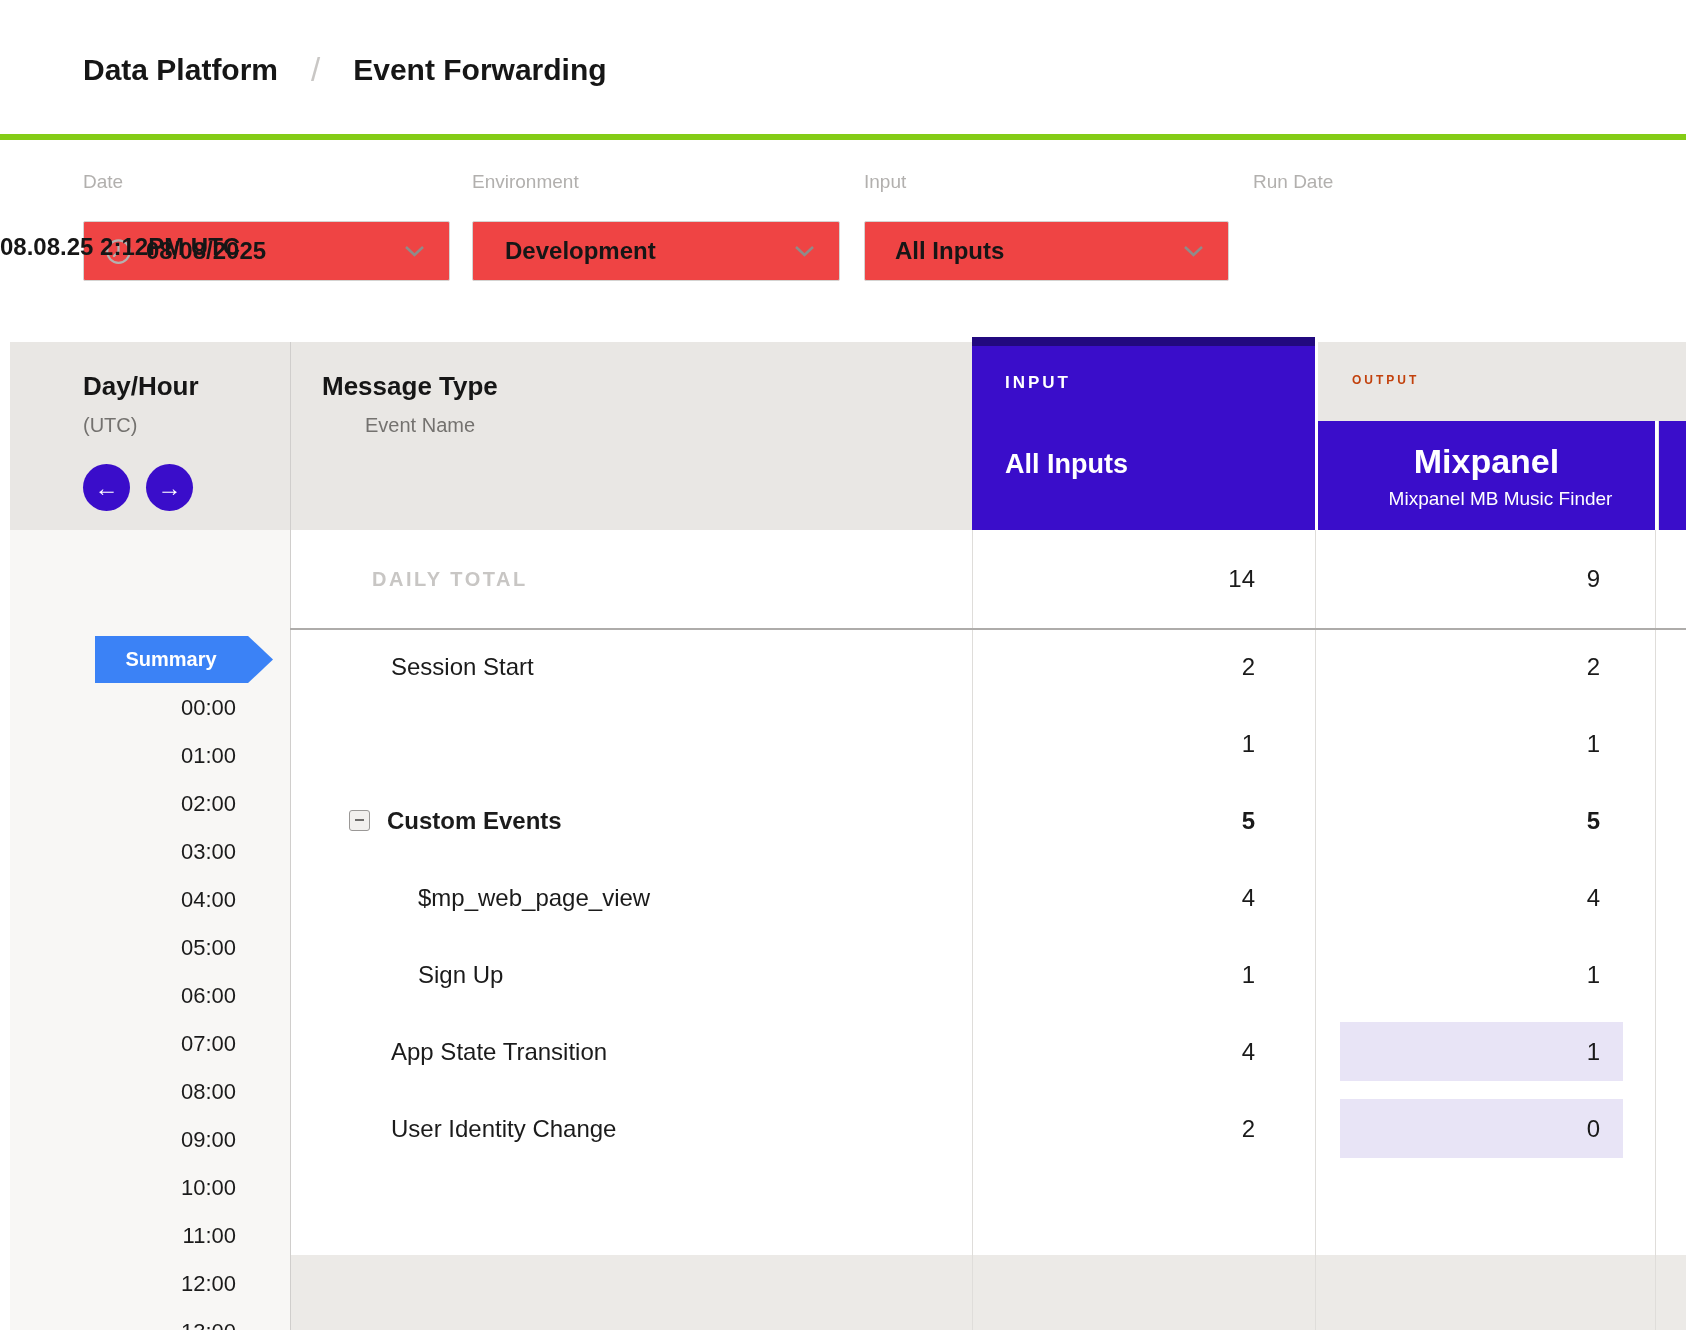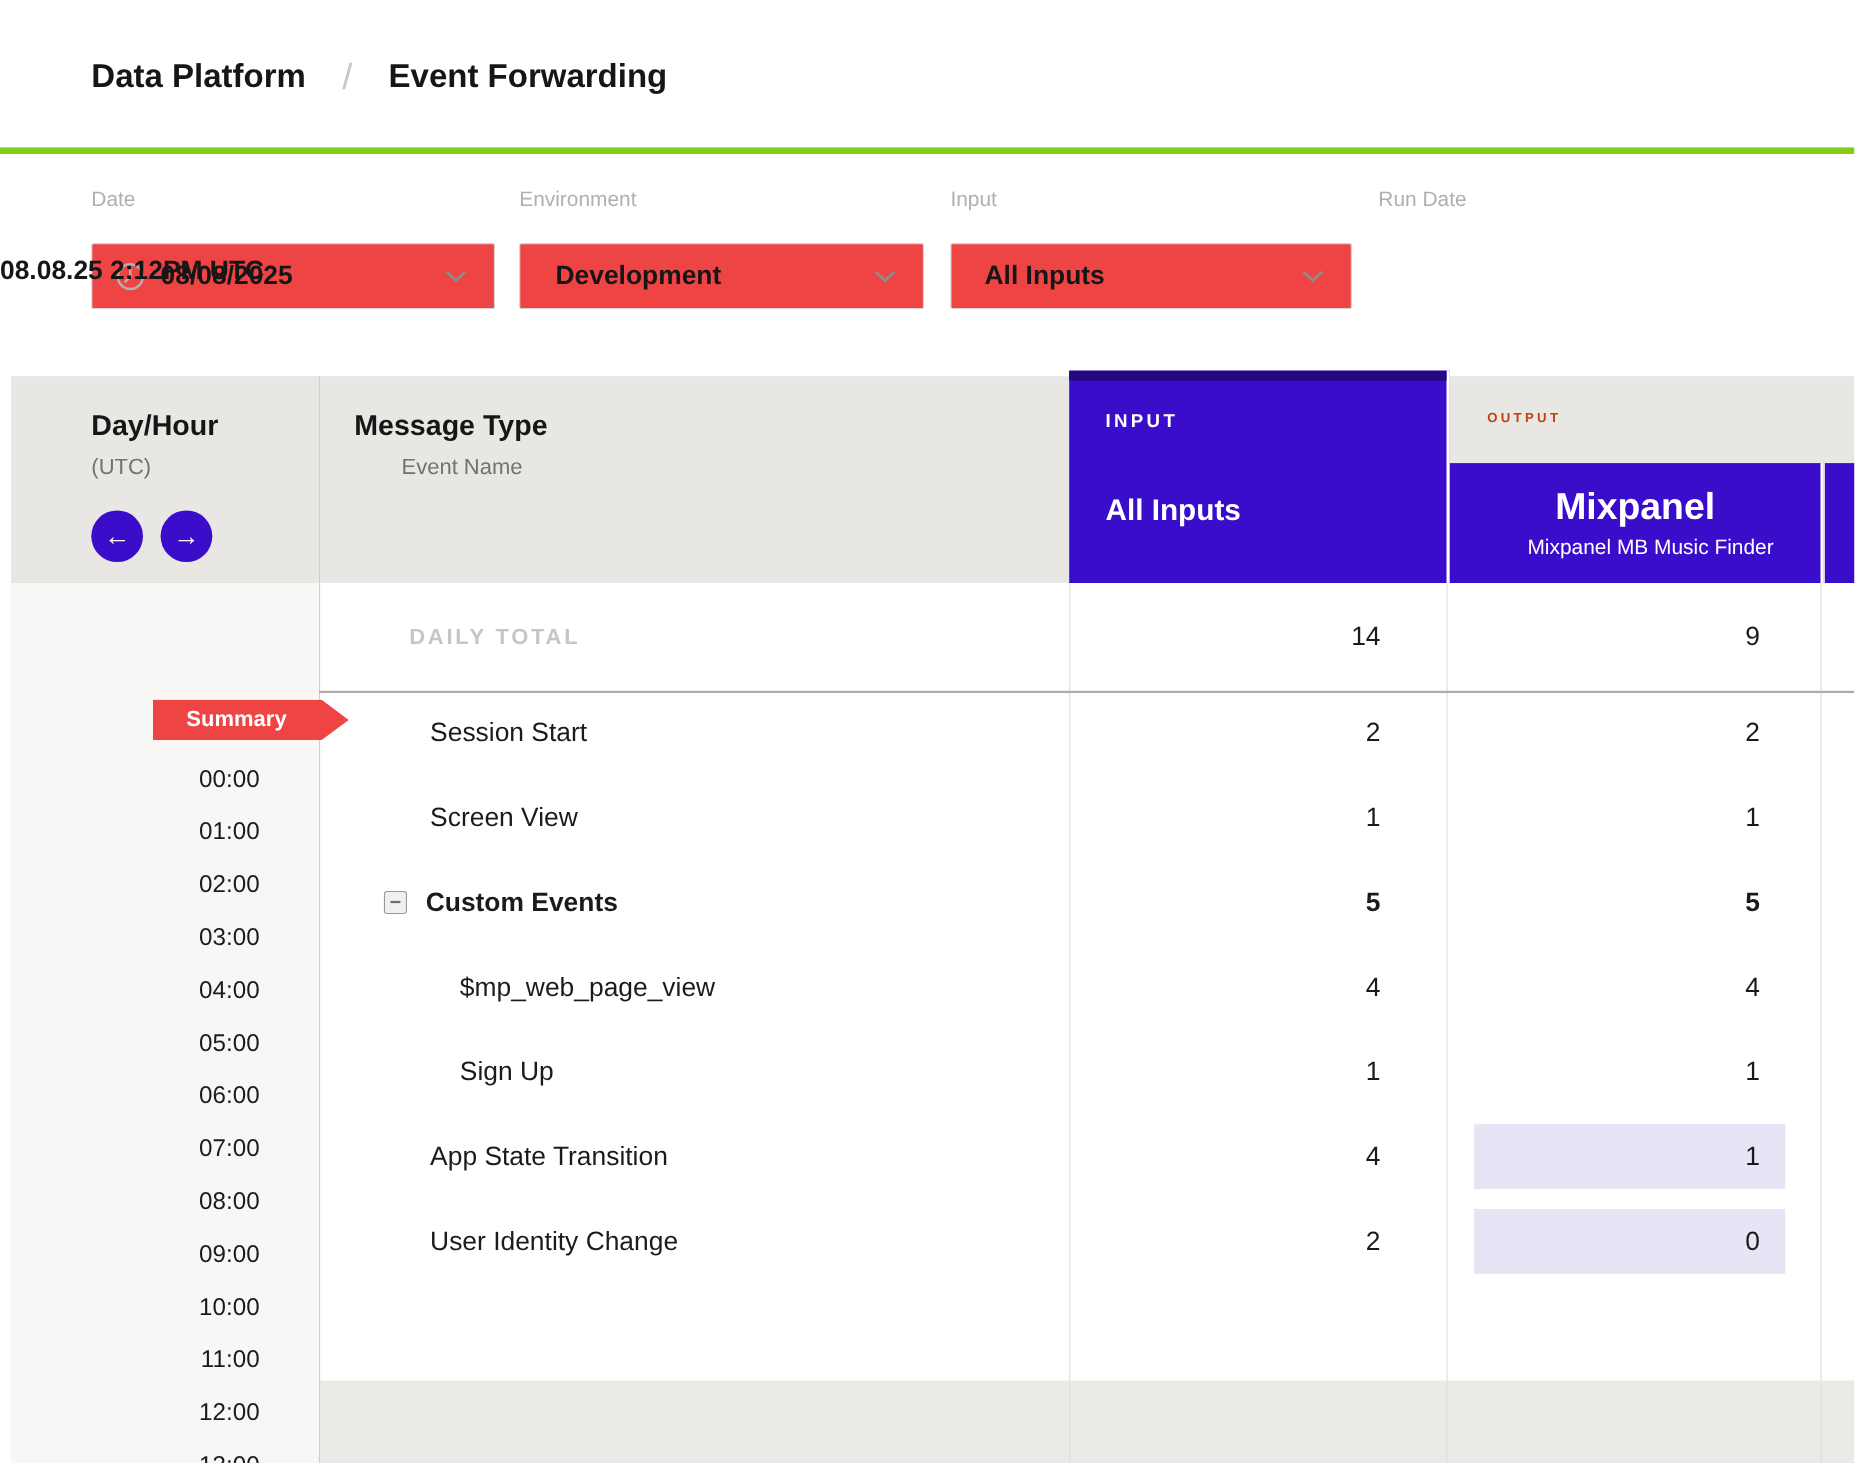--- a/index.html
+++ b/index.html
@@ -57,24 +57,24 @@
   .row .cell{position:absolute;top:0;height:100%;display:flex;align-items:center;}
   .row .lab{font-size:24px;color:#1b1b1b;}
   .row.bold .lab, .row.bold .num{font-weight:700;}
   .row .in-num{left:682px;width:283px;justify-content:flex-end;}
   .row .out-num{left:1025px;width:285px;justify-content:flex-end;}
   .hl{position:absolute;left:1050px;top:9px;width:283px;height:59px;background:#e8e4f6;}
   .minusbox{position:absolute;left:59px;top:50%;margin-top:-11px;width:21px;height:21px;border:1.5px solid #9a9896;border-radius:3px;box-sizing:border-box;display:flex;align-items:center;justify-content:center;cursor:pointer;background:#f2f0ee;}
   .minusbox .bar{width:9px;height:2px;background:#6e6c6a;}
 
   
-  .summary{left:95px;top:636px;width:178px;height:37px;background:#ef4444;color:#fff;
+  .summary{left:95px;top:636px;width:178px;height:47px;background:#3b82f6;color:#fff;
     clip-path:polygon(0 0,86% 0,100% 50%,86% 100%,0 100%);
     display:flex;align-items:center;justify-content:center;padding-right:26px;box-sizing:border-box;
-    font-size:20px;font-weight:700;cursor:pointer;margin-left:44px;}
+    font-size:20px;font-weight:700;cursor:pointer;}
   .hours{left:0;top:684px;width:236px;}
   .hour{height:48px;display:flex;align-items:center;justify-content:flex-end;font-size:22px;font-weight:400;color:#1b1b1b;cursor:pointer;}
 </style>
 </head>
 <body>
 
 <div class="stage">
 
   <div class="abs crumbbar">
     <div class="crumbs">
@@ -157,21 +157,20 @@
   <div class="abs num dt-in">14</div>
   <div class="abs num dt-out">9</div>
 
   <div class="abs row" style="top:628px">
     <div class="cell lab" style="left:101px">Session Start</div>
     <div class="cell num in-num">2</div>
     <div class="cell num out-num">2</div>
   </div>
 
   <div class="abs row" style="top:705px">
-    <div class="cell lab" style="left:101px">Screen View</div>
     <div class="cell num in-num">1</div>
     <div class="cell num out-num">1</div>
   </div>
 
   <div class="abs row bold" style="top:782px">
     <span class="minusbox">
         <span class="bar"></span>
       </span>
     <div class="cell lab" style="left:97px">Custom Events</div>
     <div class="cell num in-num">5</div>

